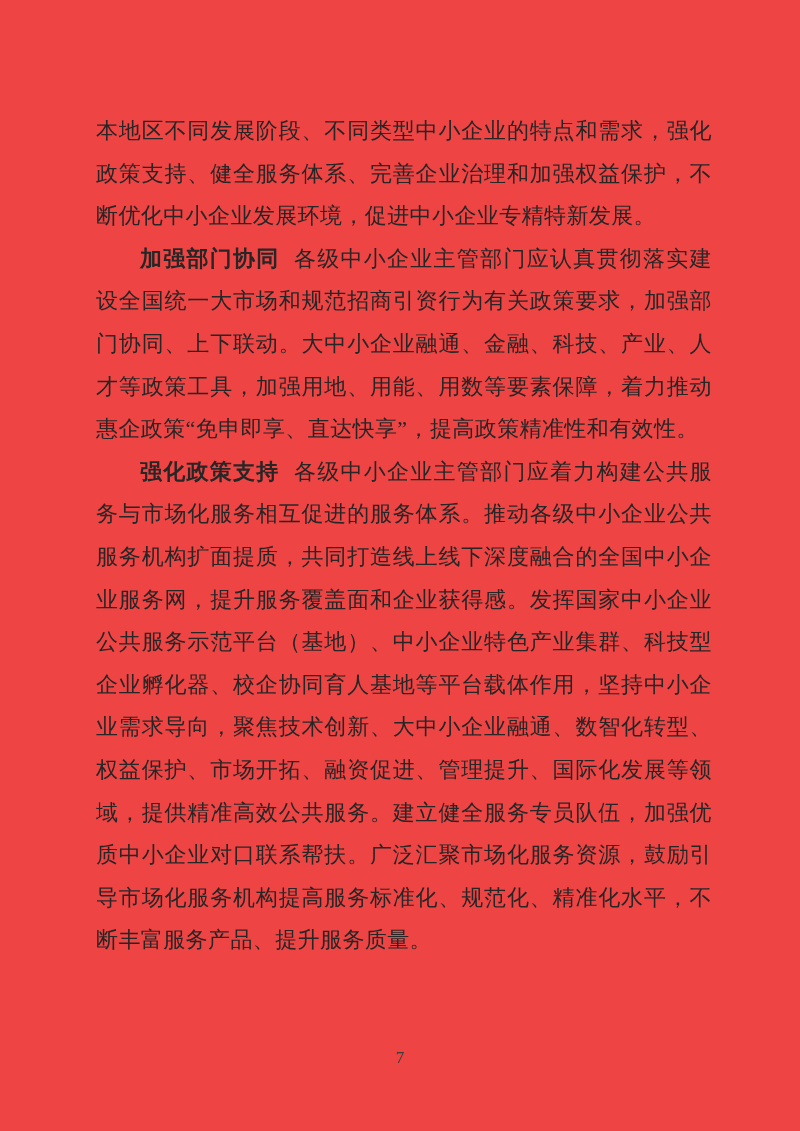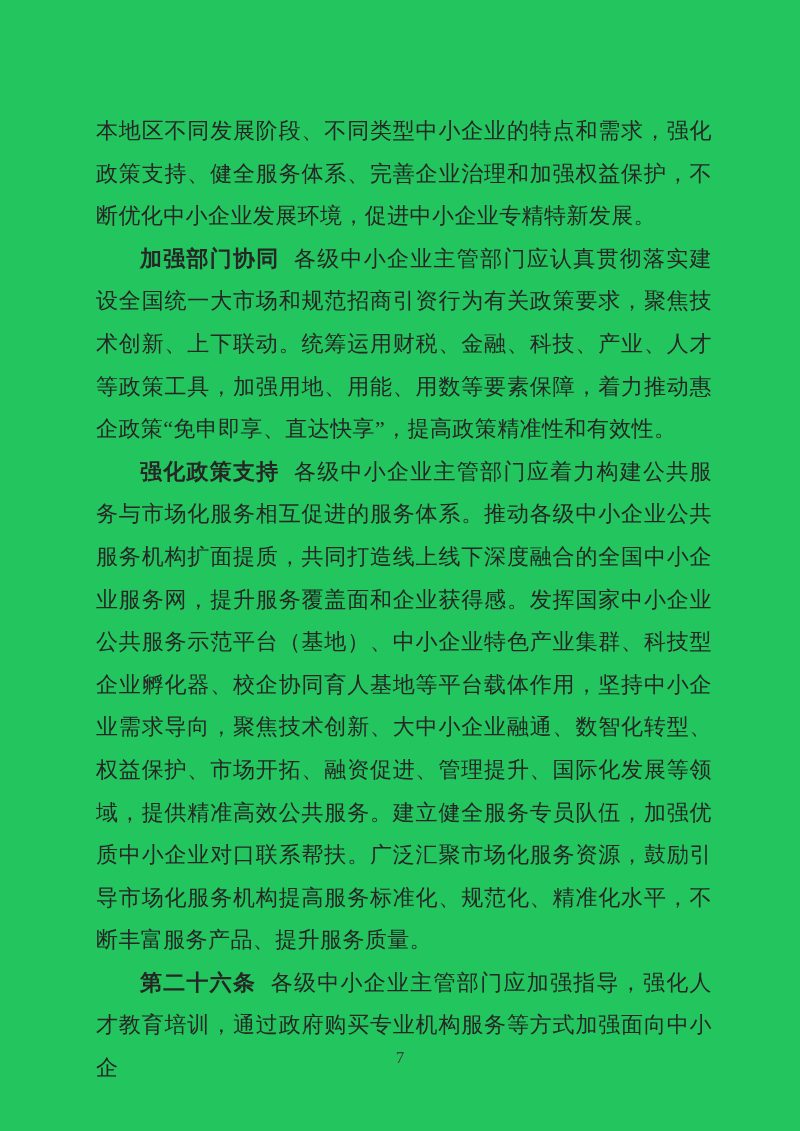--- a/index.html
+++ b/index.html
@@ -9,21 +9,21 @@
   body {
     width: 800px;
     height: 1131px;
     background: #ffffff;
     font-family: "Liberation Serif", "DejaVu Serif", serif;
   }
   .page {
     position: relative;
     width: 800px;
     height: 1131px;
-    background: #22c55e;
+    background: #ef4444;
     overflow: hidden;
   }
   .content {
     position: absolute;
     left: 96px;
     top: 110px;
     width: 616px;
     color: #262626;
     font-size: 22px;
     line-height: 42.6px;
@@ -55,22 +55,21 @@
   }
 </style>
 </head>
 <body>
 
 <div class="page">
   <div class="content">
 
     <p class="para no-indent"><span>本地区不同发展阶段、不同类型中小企业的特点和需求，强化政策支持、健全服务体系、完善企业治理和加强权益保护，不断优化中小企业发展环境，促进中小企业专精特新发展。</span></p>
 
-    <p class="para"><span class="article-num">加强部门协同</span><span>各级中小企业主管部门应认真贯彻落实建设全国统一大市场和规范招商引资行为有关政策要求，聚焦技术创新、上下联动。统筹运用财税、金融、科技、产业、人才等政策工具，加强用地、用能、用数等要素保障，着力推动惠企政策“免申即享、直达快享”，提高政策精准性和有效性。</span></p>
+    <p class="para"><span class="article-num">加强部门协同</span><span>各级中小企业主管部门应认真贯彻落实建设全国统一大市场和规范招商引资行为有关政策要求，加强部门协同、上下联动。大中小企业融通、金融、科技、产业、人才等政策工具，加强用地、用能、用数等要素保障，着力推动惠企政策“免申即享、直达快享”，提高政策精准性和有效性。</span></p>
 
     <p class="para"><span class="article-num">强化政策支持</span><span>各级中小企业主管部门应着力构建公共服务与市场化服务相互促进的服务体系。推动各级中小企业公共服务机构扩面提质，共同打造线上线下深度融合的全国中小企业服务网，提升服务覆盖面和企业获得感。发挥国家中小企业公共服务示范平台（基地）、中小企业特色产业集群、科技型企业孵化器、校企协同育人基地等平台载体作用，坚持中小企业需求导向，聚焦技术创新、大中小企业融通、数智化转型、权益保护、市场开拓、融资促进、管理提升、国际化发展等领域，提供精准高效公共服务。建立健全服务专员队伍，加强优质中小企业对口联系帮扶。广泛汇聚市场化服务资源，鼓励引导市场化服务机构提高服务标准化、规范化、精准化水平，不断丰富服务产品、提升服务质量。</span></p>
 
-    <p class="para"><span class="article-num">第二十六条</span><span>各级中小企业主管部门应加强指导，强化人才教育培训，通过政府购买专业机构服务等方式加强面向中小企</span></p>
 
   </div>
 
   <div class="page-number">7</div>
 </div>
 
 </body></html>

